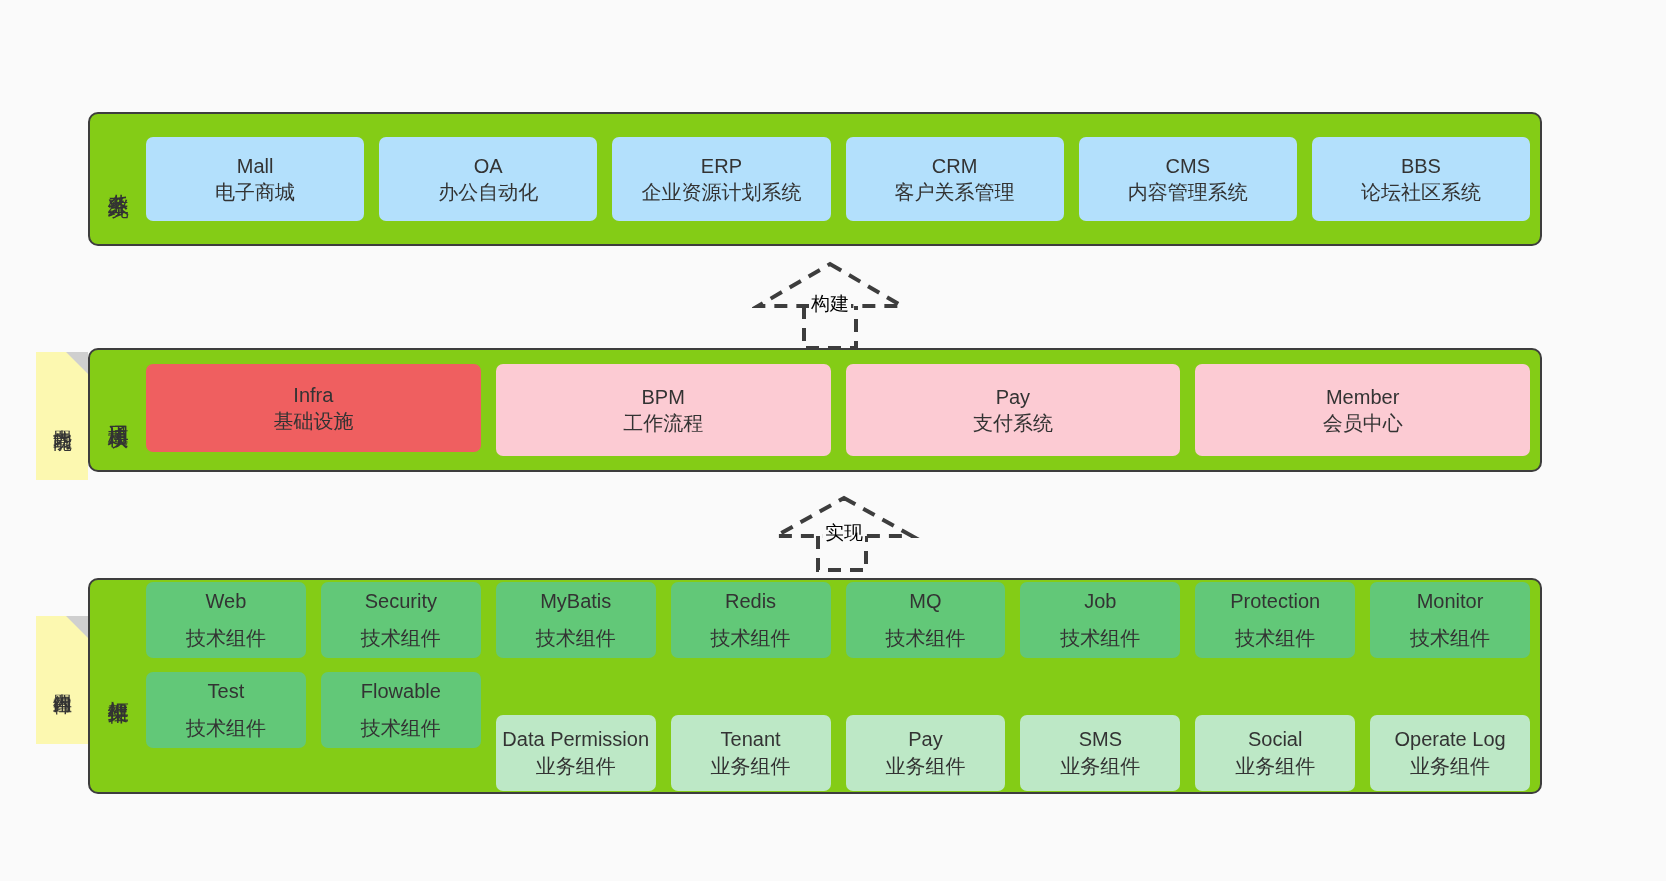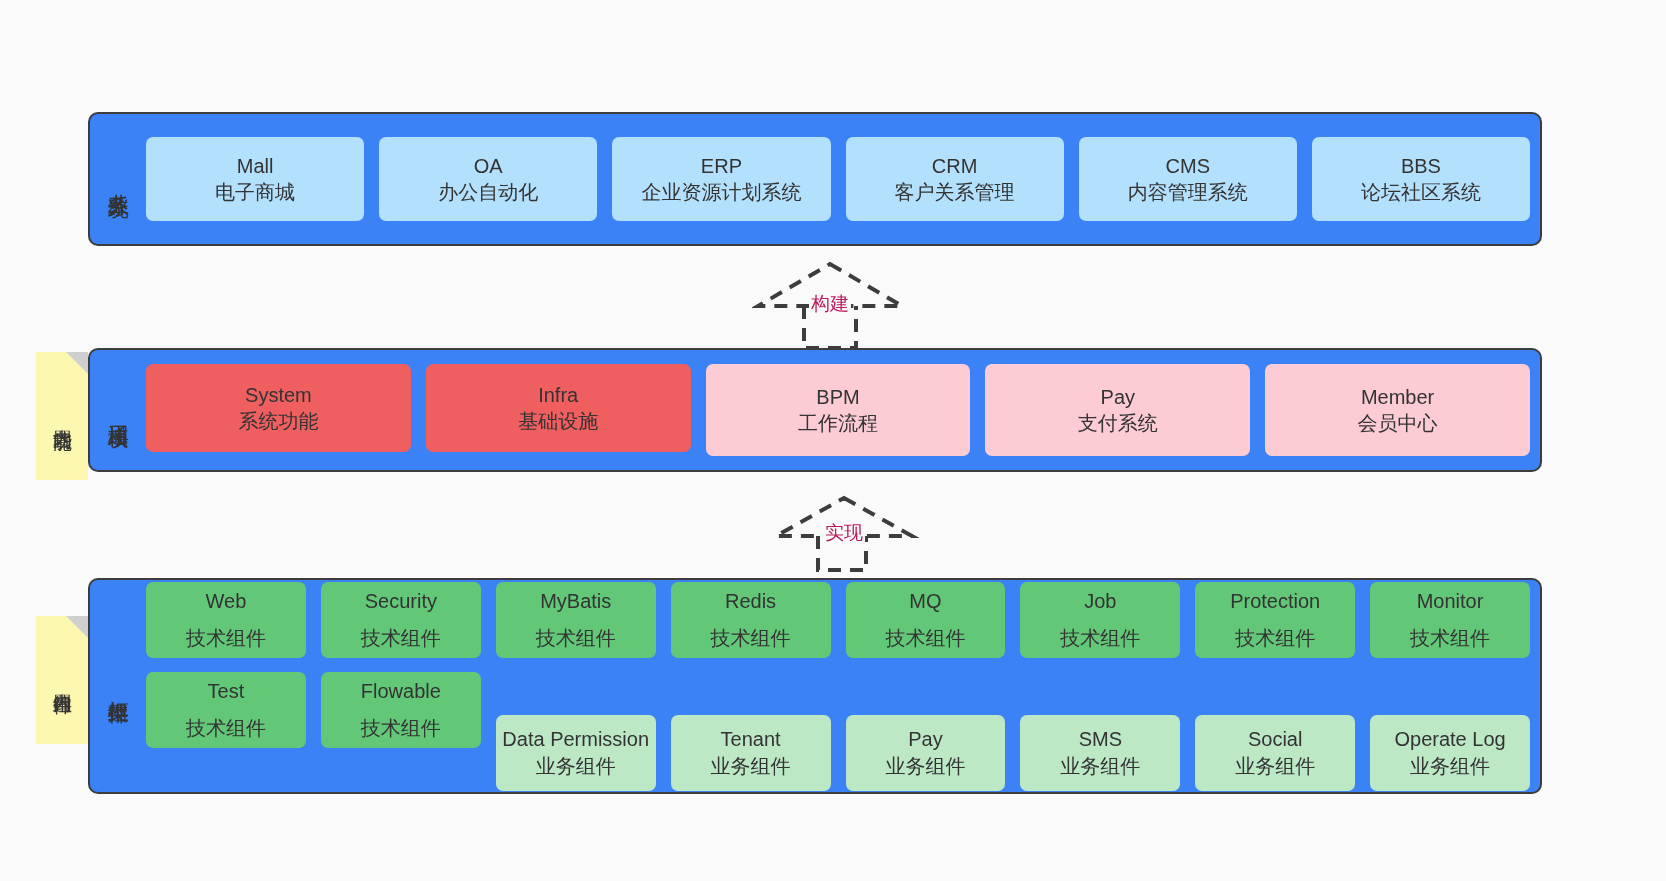--- a/index.html
+++ b/index.html
@@ -20,21 +20,21 @@
     position: absolute;
     left: 0; top: 0;
     width: 1666px;
     height: 881px;
   }
 
   
   .layer {
     position: absolute;
     box-sizing: border-box;
-    background: #3b82f6;
+    background: #84cc16;
     border: 2px solid #3d3d3d;
     border-radius: 10px;
     display: flex;
     align-items: stretch;
   }
   .layer-title {
     width: 56px;
     flex: 0 0 56px;
     display: flex;
     align-items: center;
@@ -114,21 +114,21 @@
   }
 
   
   .connector {
     position: absolute;
   }
   .connector svg { display: block; }
   .connector .conn-label {
     position: absolute;
     font-size: 19px;
-    color: #be185d;
+    color: #000000;
     background: #fafafa;
     padding: 0 2px;
     white-space: nowrap;
     user-select: none;
   }
 </style>
 </head>
 <body>
 
 <div id="canvas">
@@ -176,24 +176,20 @@
   <div class="sticky" id="sticky-builtin-function" style="left:36px; top:352px; width:52px; height:128px;">
     <span class="fold"></span>
     <span>内置功能</span>
   </div>
 
   <div class="layer" id="layer-modules" style="left:88px; top:348px; width:1454px; height:124px;">
     <div class="layer-title">通用模块</div>
     <div class="layer-cards">
       <div class="card-row">
         <div class="card mod-hot">
-          <span class="en">System</span>
-          <span class="cn">系统功能</span>
-        </div>
-        <div class="card mod-hot">
           <span class="en">Infra</span>
           <span class="cn">基础设施</span>
         </div>
         <div class="card mod">
           <span class="en">BPM</span>
           <span class="cn">工作流程</span>
         </div>
         <div class="card mod">
           <span class="en">Pay</span>
           <span class="cn">支付系统</span>

